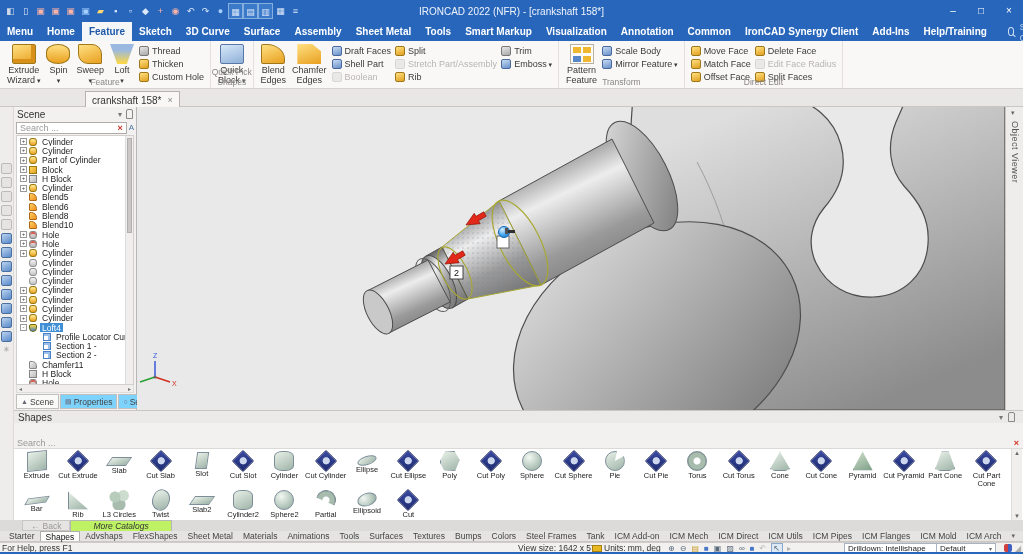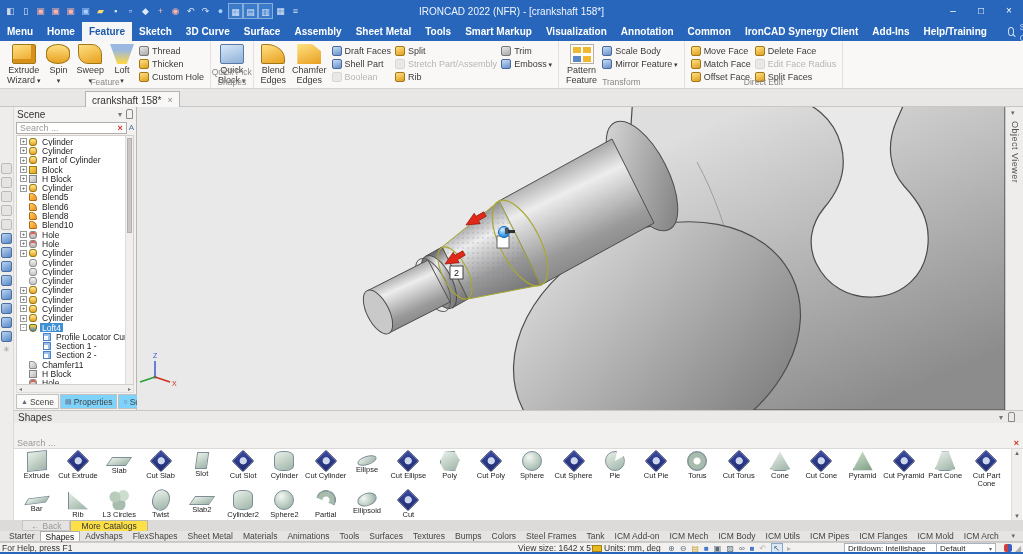--- a/index.html
+++ b/index.html
@@ -136,21 +136,21 @@
   .ci-ptorus{border-radius:50%;background:radial-gradient(circle,#fff 0 3px,#a8bcae 4px 8px,#84988c 9px);clip-path:polygon(0 0,100% 0,100% 58%,0 58%);transform:rotate(24deg);}
   .ci-ellipsoid{height:13px;margin-top:5px;border-radius:50%;transform:rotate(-20deg);background:radial-gradient(circle at 35% 30%,#f2f8f2,#8ea89a);}
   .ci.cut{clip-path:none;transform:rotate(45deg) scale(.8);border:1px solid #16205a;border-radius:2px;height:20px;width:20px;margin-top:2px;
           background:radial-gradient(circle at 50% 48%,#ccd6ec 0 4px,rgba(0,0,0,0) 5px),linear-gradient(135deg,#3a4aa0,#1e2c70);}
   .catvsb{position:absolute;right:1px;top:0;bottom:0;width:11px;background:#f0efee;border-left:1px solid #ddd;font-size:7px;color:#666;text-align:center;box-sizing:border-box;}
   .catvsb .up{position:absolute;top:0;left:0;right:0;}
   .catvsb .dn{position:absolute;bottom:0;left:0;right:0;}
   
   .morebar{left:0;top:520px;width:1023px;height:11px;background:#dddbd9;display:flex;align-items:stretch;font-size:8.5px;}
   .backbtn{display:flex;align-items:center;gap:3px;color:#9a9896;padding:0 8px;margin-left:22px;background:#e6e4e2;border:1px solid #c8c6c4;box-sizing:border-box;}
-  .moretab{display:flex;align-items:center;padding:0 10px;background:#fde047;border:1px solid #b8b6b4;border-bottom:none;color:#333;box-sizing:border-box;}
+  .moretab{display:flex;align-items:center;padding:0 22px;background:#bef264;border:1px solid #b8b6b4;border-bottom:none;color:#333;box-sizing:border-box;font-style:italic;}
   .cattabs{left:0;top:531px;width:1023px;height:11px;background:#e6e4e2;border-bottom:1px solid #c9c6c3;display:flex;align-items:stretch;font-size:8.5px;color:#444;padding-left:4px;box-sizing:border-box;}
   .cattab{padding:0 5px;display:flex;align-items:center;white-space:nowrap;}
   .cattab.on{background:#fdfdfc;border:1px solid #b0aeac;border-bottom:none;color:#111;}
   .cattabs .tinydown2{margin-left:auto;padding-right:8px;font-size:7px;color:#666;display:flex;align-items:center;}
   
   .statusbar{left:0;top:542px;width:1023px;height:10px;background:#f2f1f0;border-top:1px solid #cfccc9;font-size:8.5px;color:#333;box-sizing:border-box;}
   .statusbar .item{position:absolute;top:0;height:10px;display:flex;align-items:center;white-space:nowrap;}
   .sticons{display:flex;gap:4px;align-items:center;}
   .stico{font-size:8px;color:#5a6a7a;display:flex;align-items:center;}
   .st-gold{color:#c89820;} .st-blue{color:#4a78c8;} .st-dim{color:#b5b2af;}
@@ -868,21 +868,21 @@
         <span class="cattab">Animations</span>
         <span class="cattab">Tools</span>
         <span class="cattab">Surfaces</span>
         <span class="cattab">Textures</span>
         <span class="cattab">Bumps</span>
         <span class="cattab">Colors</span>
         <span class="cattab">Steel Frames</span>
         <span class="cattab">Tank</span>
         <span class="cattab">ICM Add-on</span>
         <span class="cattab">ICM Mech</span>
-        <span class="cattab">ICM Body</span>
+        <span class="cattab">ICM Direct</span>
         <span class="cattab">ICM Utils</span>
         <span class="cattab">ICM Pipes</span>
         <span class="cattab">ICM Flanges</span>
         <span class="cattab">ICM Mold</span>
         <span class="cattab">ICM Arch</span>
       </div>
     <span class="tinydown2">▾</span>
   </div>
 
   <div class="abs statusbar">

